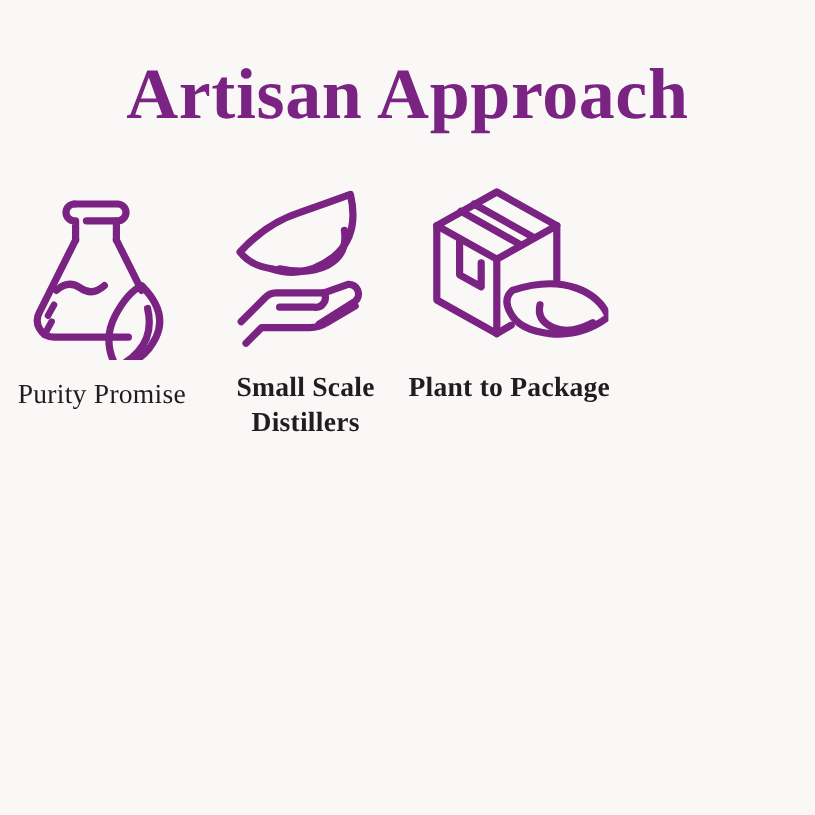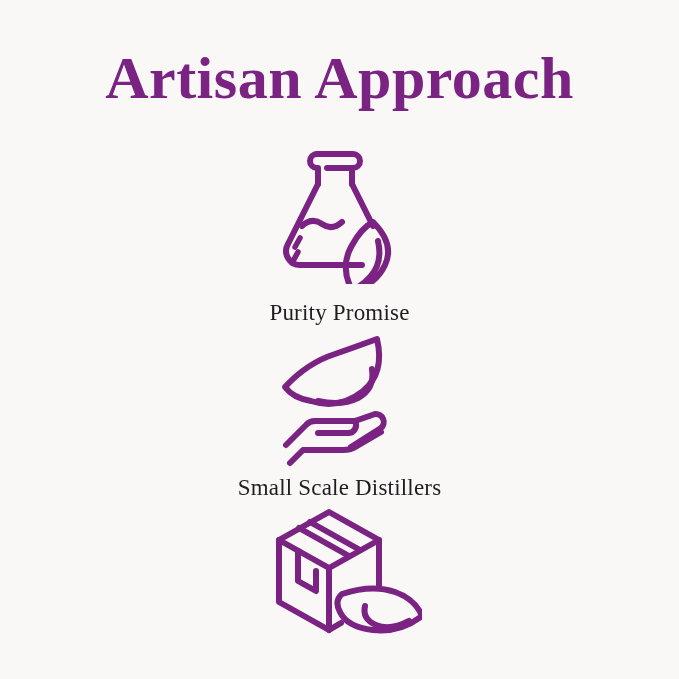--- a/index.html
+++ b/index.html
@@ -34,26 +34,26 @@
     font-size: 60px;
     line-height: 72px;
     letter-spacing: 0.5px;
     color: #7a2382;
     white-space: nowrap;
   }
 
   
   .grid {
     position: absolute;
-    top: 134px;
+    top: 150px;
     left: 0;
     width: 679px;
     height: 500px;
     display: grid;
-    grid-template-columns: 1fr;
+    grid-template-columns: 1fr 1fr 1fr 1fr;
     grid-template-rows: 1fr 1fr;
   }
   .cell {
     position: relative;
     display: flex;
     flex-direction: column;
     align-items: center;
     justify-content: flex-start;
   }
   .cell-icon {
@@ -73,21 +73,22 @@
     line-height: 29px;
     color: #201c20;
     letter-spacing: 0.2px;
     white-space: pre-line;
   }
   
   .row2 .cell-icon {
     height: 142px;
   }
   .row2 .cell-label {
-    margin-top: 4px;
+    margin-top: 16px;
+    font-weight: bold;
   }
 
   .stroke {
     fill: none;
     stroke: #7a2382;
     stroke-width: 6;
     stroke-linecap: round;
     stroke-linejoin: round;
   }
   .stroke-thin {
@@ -162,16 +163,17 @@
           <path class="stroke" d="M122 38 v48"></path>
 
           <path class="stroke" d="M72 128 l12 -7"></path>
 
           <path class="stroke" d="M41 49 v30 l18 10 V69"></path>
 
           <path class="stroke" d="M85 92 q30 -10 53 -2 q20 7 27 24 q-22 17 -49 14 q-26 -3 -33 -18 q-6 -11 2 -18 Z"></path>
           <path class="stroke" d="M108 104 q-3 13 11 19 q14 6 33 -4"></path>
         </svg>
       </div>
+      <div class="cell-label">Plant to Package</div>
     </div>
 
   </div>
 </div>
 
 </body></html>

